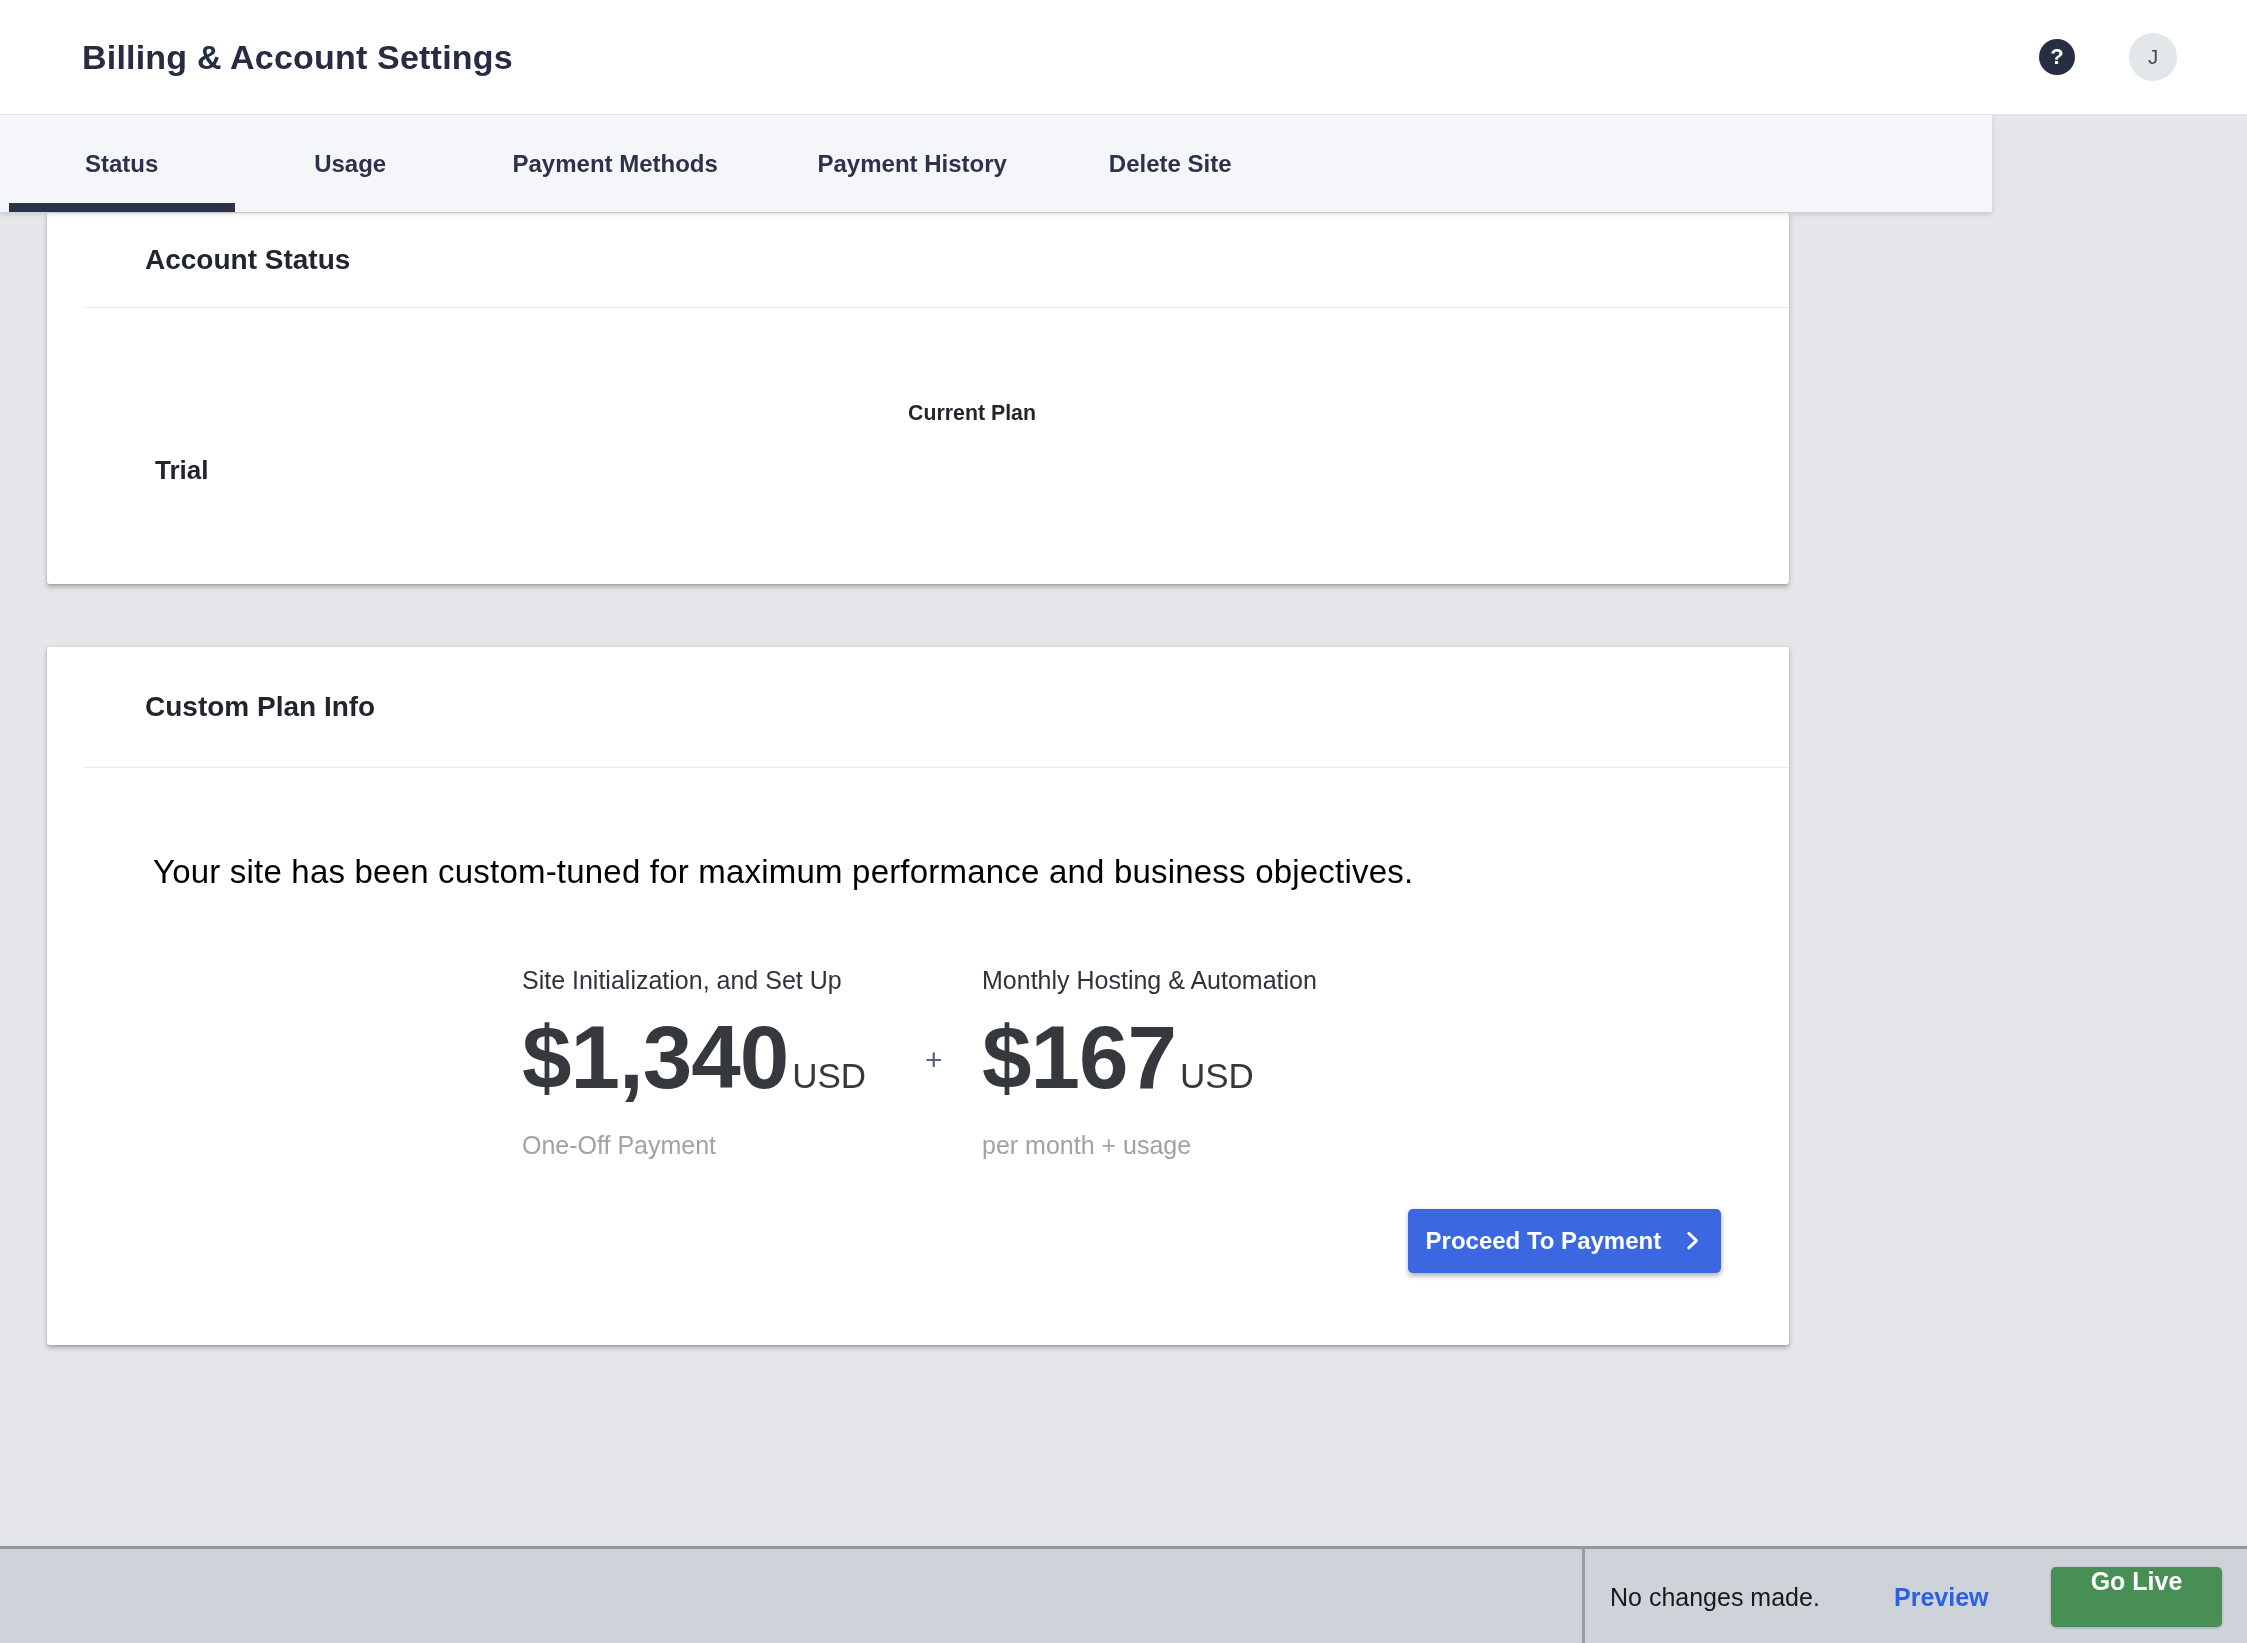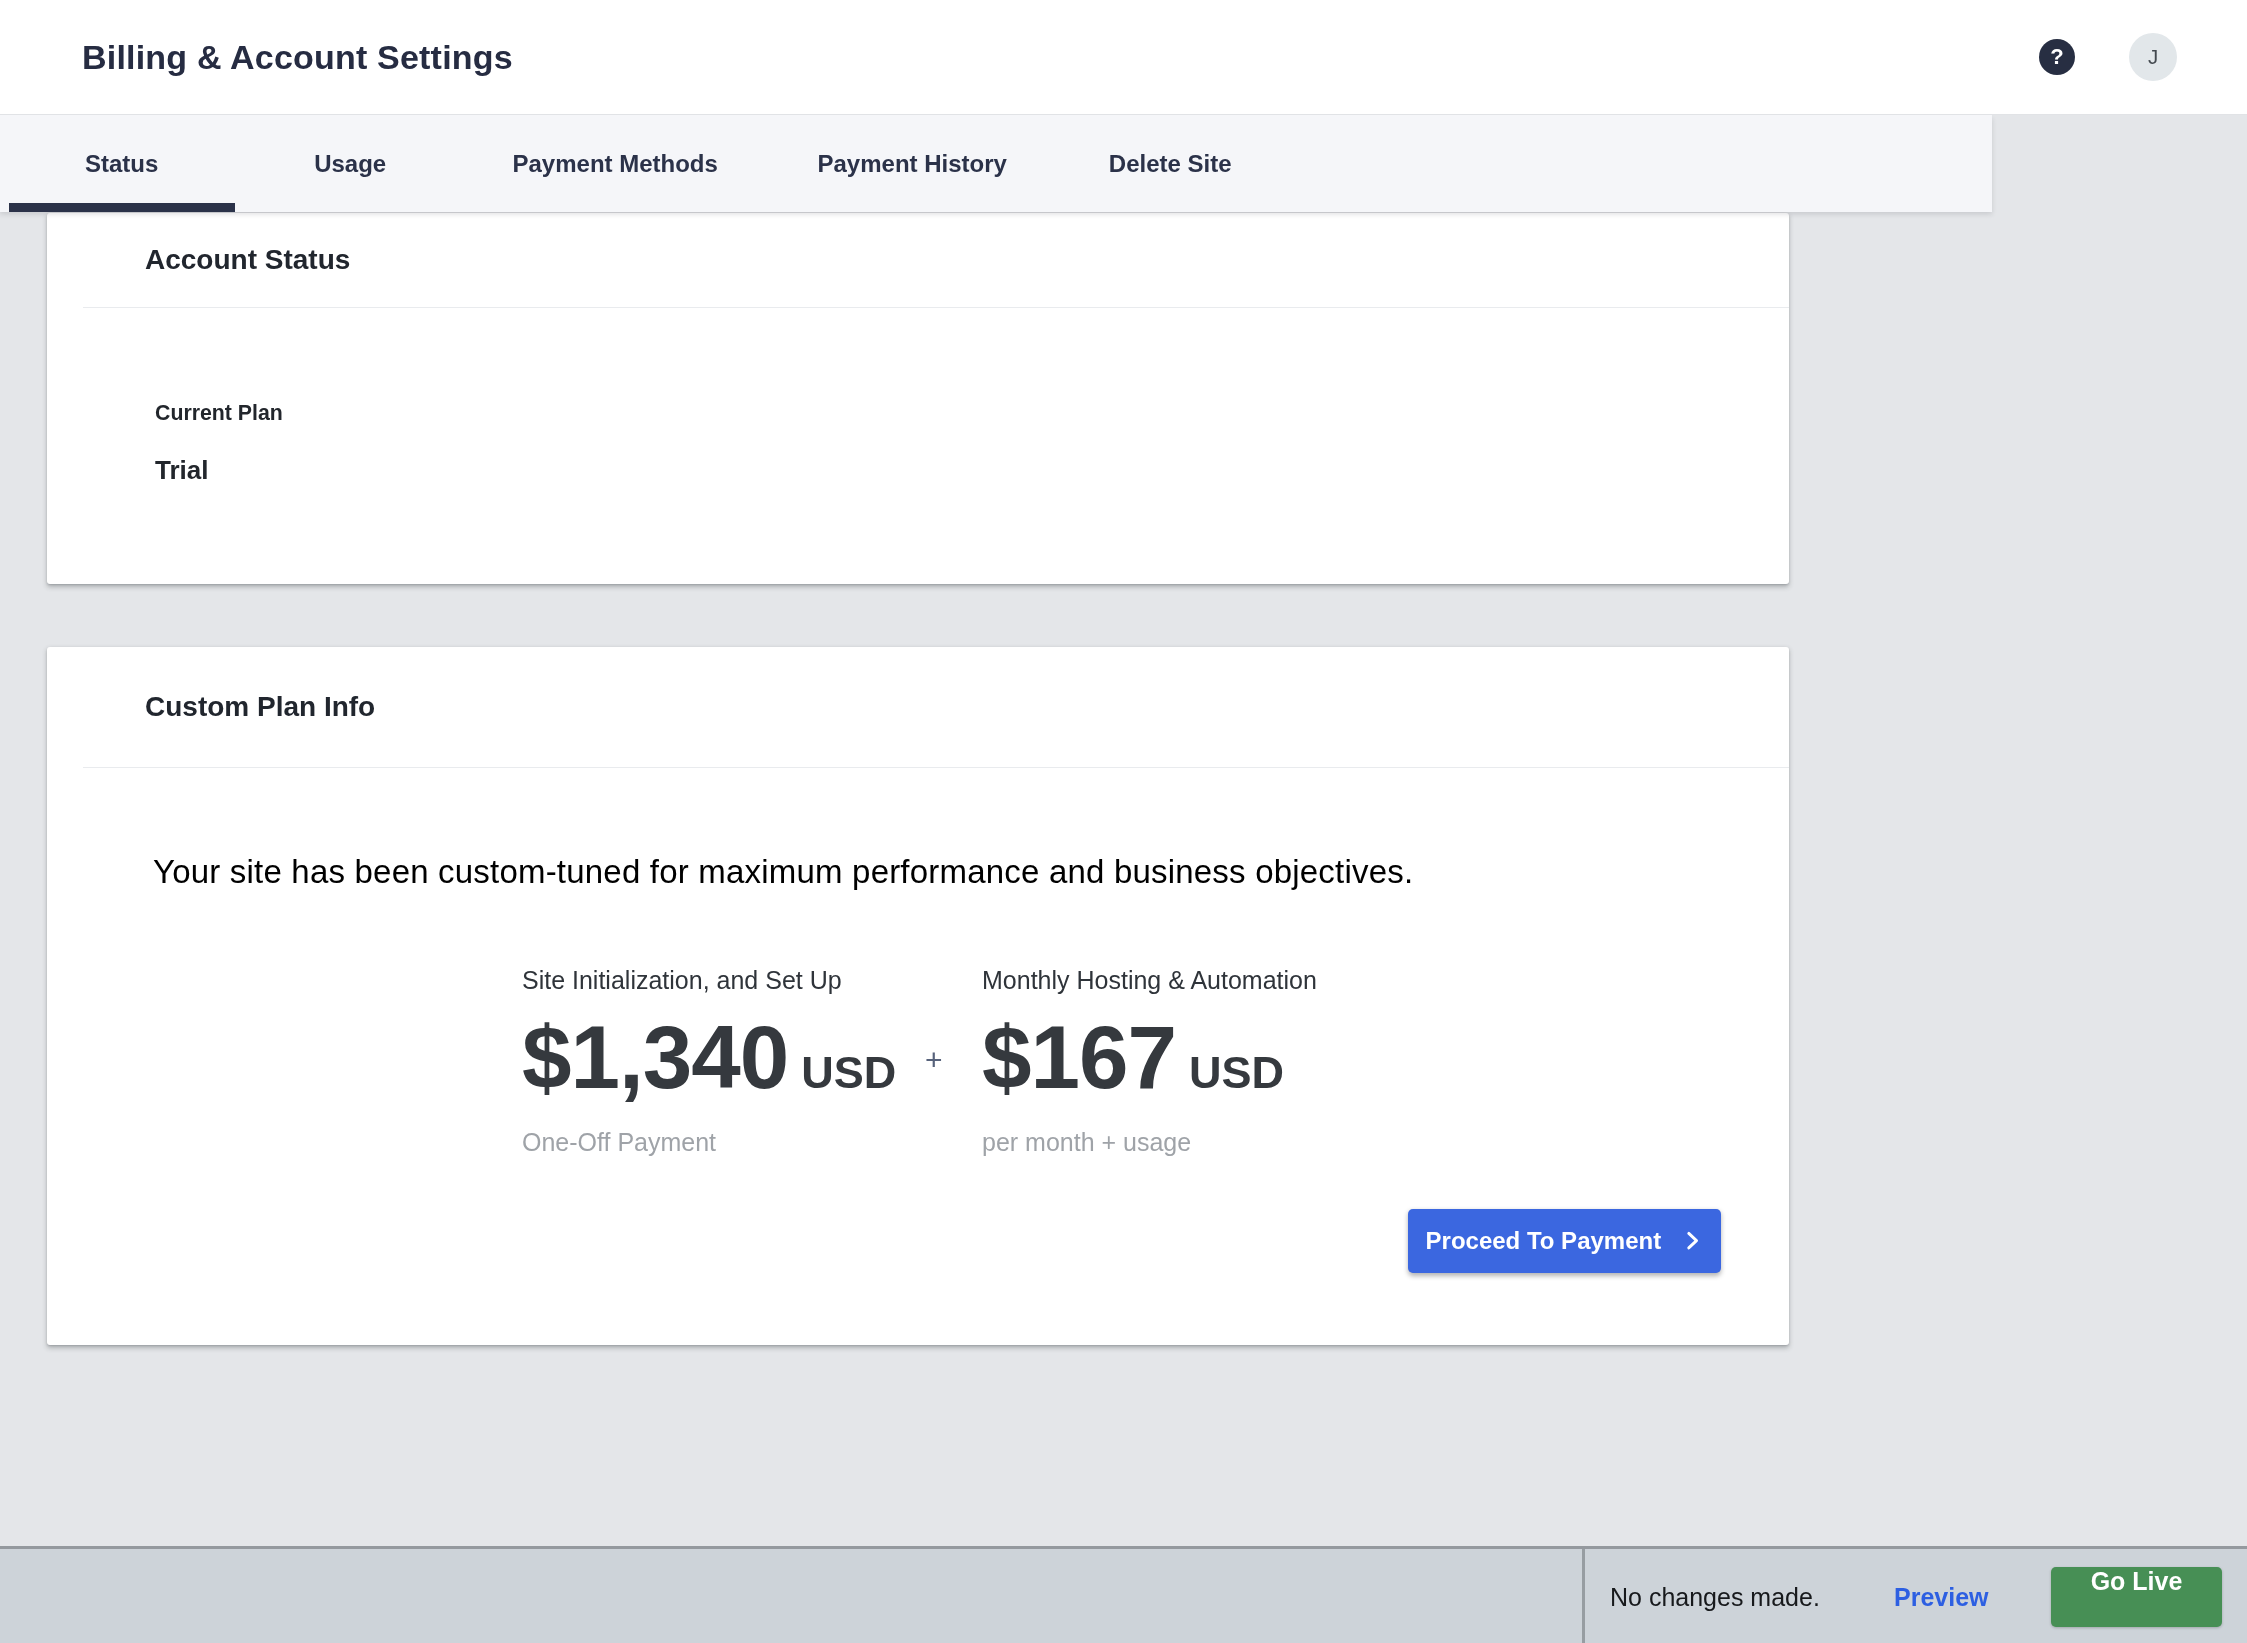--- a/index.html
+++ b/index.html
@@ -61,34 +61,34 @@
   }
   .card-account { top: 213px; height: 371px; z-index: 10; }
   .card-plan    { top: 647px; height: 698px; z-index: 10; }
 
   .card-header { border-bottom: 1px solid #e9ebee; display: flex; align-items: center; padding-left: 62px; }
   .card-account .card-header { height: 95px; }
   .card-plan    .card-header { height: 121px; text-align: center; }
   .card-title { font-size: 28px; font-weight: 700; color: #21262e; }
 
   .account-body { padding-left: 72px; }
-  .current-plan-label { margin-top: 93px; font-size: 21.3px; font-weight: 700; color: #22262c; }
+  .current-plan-label { margin-top: 93px; font-size: 21.3px; font-weight: 700; color: #22262c; text-align: center; }
   .current-plan-value { margin-top: 29px; font-size: 26px; font-weight: 700; color: #22262c; }
 
   .plan-description {
     margin: 85px 0 0 70px; font-size: 33px; color: #000000; letter-spacing: 0.2px;
   }
 
   .price-col { position: absolute; top: 319px; }
   .price-col-setup   { left: 475px; }
   .price-col-monthly { left: 935px; }
   .price-label { font-size: 25px; color: #2f343a; line-height: 29px; }
   .price-row { display: flex; align-items: baseline; margin-top: 25px; line-height: 74px; }
   .price-amount { font-size: 89px; font-weight: 700; color: #35393e; letter-spacing: -1px; }
-  .price-currency { font-size: 45px; font-weight: 700; color: #35393e; margin-left: 13px; }
+  .price-currency { font-size: 35px; font-weight: 400; color: #35393e; margin-left: 4px; }
   .price-note { font-size: 25px; color: #9fa3a8; margin-top: 17.5px; line-height: 29px; }
   .price-plus {
     position: absolute; left: 878px; top: 396px;
     font-size: 30px; font-weight: 400; color: #57627b;
   }
 
   .cta-button {
     position: absolute; right: 68px; top: 562px; width: 313px; height: 64px;
     background: #3b67e0; border: none; border-radius: 4.9px; cursor: pointer;
     color: #ffffff; font-family: inherit; font-size: 24px; font-weight: 700;

